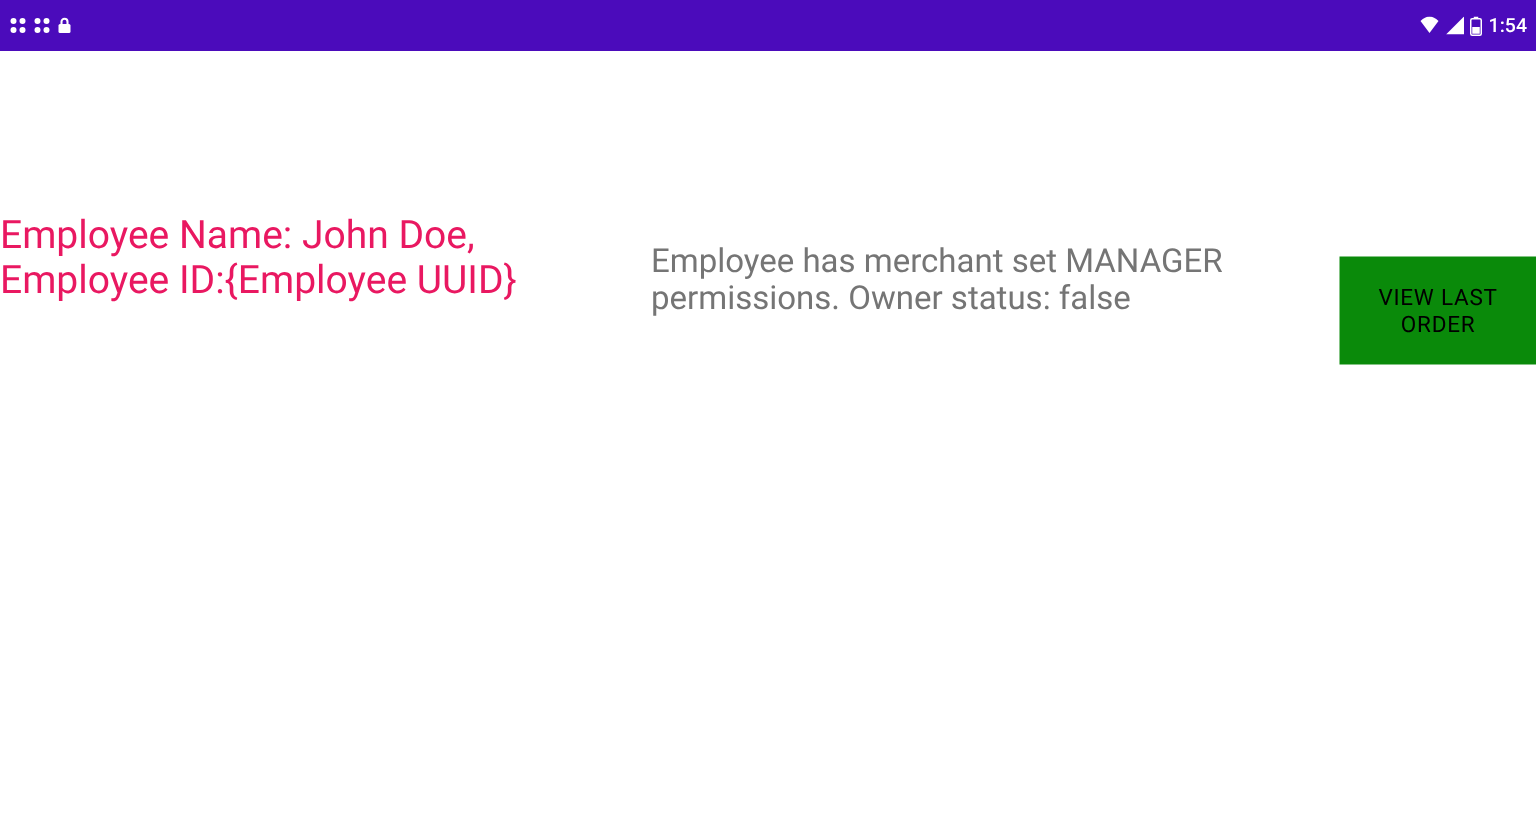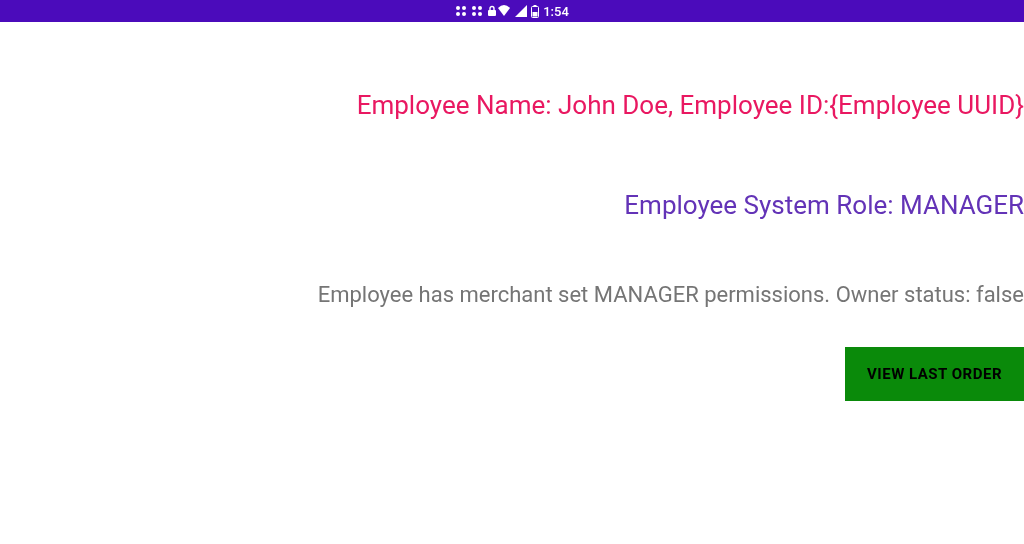--- a/index.html
+++ b/index.html
@@ -9,25 +9,25 @@
     }
     body {
       width: 1024px;
       height: 544px;
       background: #ffffff;
       font-family: Roboto, Arial, sans-serif;
       overflow: hidden;
     }
     .status-bar {
       width: 100%;
-      height: 22px;
+      height: 34px;
       background: #4b0bbb;
       display: flex;
       align-items: center;
-      justify-content: center;
+      justify-content: space-between;
       padding: 0 6px;
       color: #ffffff;
       font-size: 12px;
     }
     .status-left {
       display: flex;
       align-items: center;
       gap: 4px;
     }
     .status-right {
@@ -35,23 +35,23 @@
       align-items: center;
       gap: 4px;
     }
     .status-icon {
       display: inline-flex;
       align-items: center;
       justify-content: center;
     }
     .content {
       display: flex;
-      flex-direction: column;
-      align-items: flex-end;
-      padding-top: 68px;
+      flex-direction: row;
+      align-items: center;
+      padding-top: 108px;
     }
     .line-employee-name {
       color: #e91861;
       font-size: 26px;
       font-weight: 400;
       margin-bottom: 70px;
     }
     .line-system-role {
       color: #6333b7;
       font-size: 26px;
@@ -63,21 +63,21 @@
       font-size: 22px;
       font-weight: 400;
       margin-bottom: 40px;
     }
     .view-last-order-btn {
       background: #0a8a0a;
       color: #000000;
       border: none;
       padding: 18px 22px;
       font-size: 15px;
-      font-weight: 700;
+      font-weight: 400;
       letter-spacing: 0.5px;
       cursor: pointer;
       font-family: inherit;
     }
     .clock {
       font-weight: 500;
       font-size: 13px;
     }
   </style>
 </head>
@@ -125,16 +125,15 @@
           <rect x="0.5" y="1.5" width="7" height="11" rx="1" fill="none" stroke="#fff" stroke-width="1"></rect>
           <rect x="1.5" y="7" width="5" height="4.5" fill="#fff"></rect>
         </svg>
     </span>
     <span class="clock">1:54</span>
   </div>
 </div>
 
 <div class="content">
   <div class="line-employee-name">Employee Name: John Doe, Employee ID:{Employee UUID}</div>
-  <div class="line-system-role">Employee System Role: MANAGER</div>
   <div class="line-permissions">Employee has merchant set MANAGER permissions. Owner status: false</div>
   <button class="view-last-order-btn">VIEW LAST ORDER</button>
 </div>
 
 </body></html>

